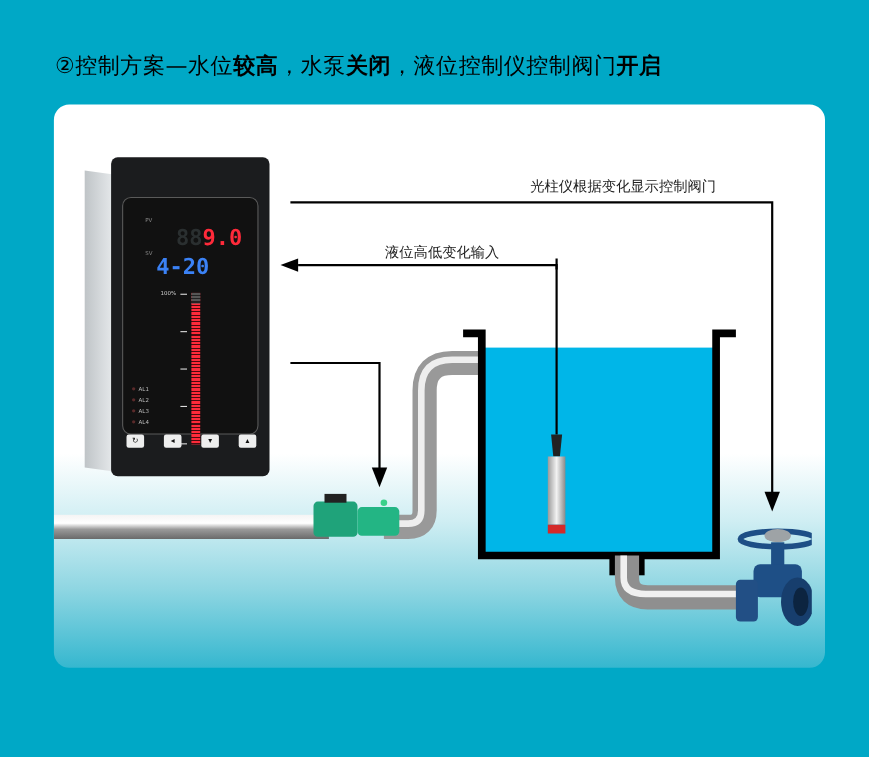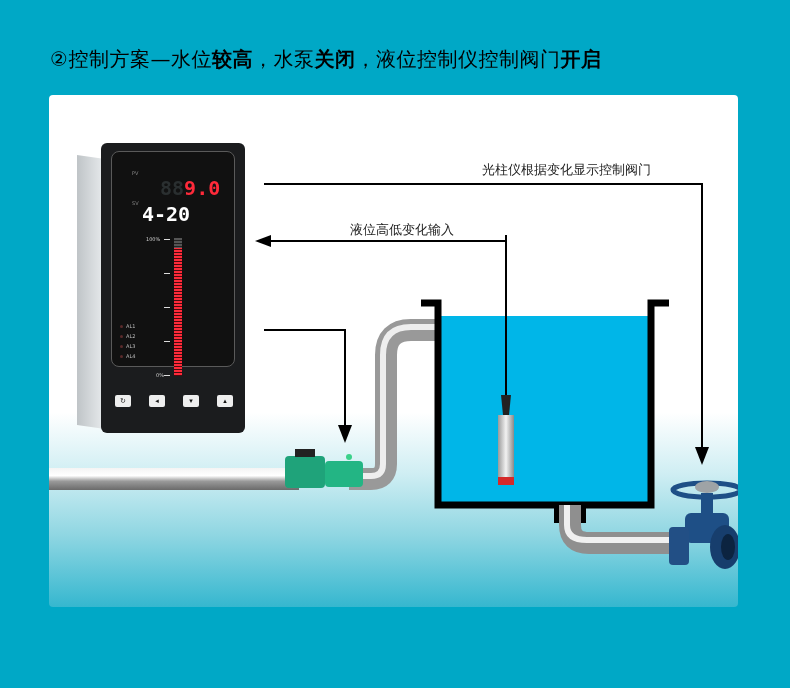--- a/index.html
+++ b/index.html
@@ -1,30 +1,30 @@
 <!DOCTYPE html>
 <html><head>
 <meta charset="utf-8">
 <style>
   html,body{margin:0;padding:0;}
   body{width:790px;height:688px;background:#00a8c6;position:relative;overflow:hidden;font-family:"DejaVu Sans","Liberation Sans",sans-serif;}
   .title{position:absolute;left:50px;top:46px;color:#000000;font-size:20px;white-space:nowrap;letter-spacing:0.5px;}
   .title b{font-weight:bold;}
-  .card{position:absolute;left:49px;top:95px;width:689px;height:512px;border-radius:4px;overflow:hidden;
-        background:linear-gradient(to bottom,#ffffff 0%,#ffffff 62%,#cfeef3 74%,#8fd6e2 86%,#35b7cf 100%);}
+  .card{position:absolute;left:49px;top:95px;width:689px;height:512px;border-radius:14px;overflow:hidden;
+        background:linear-gradient(to bottom,#ffffff 0%,#ffffff 62%,#cfeef3 74%,#8fd6e2 86%,#35b7cf 100%);padding-left:12px;}
   .lbl{position:absolute;font-size:13px;color:#222;white-space:nowrap;}
   svg{position:absolute;left:0;top:0;}
   .meter{position:absolute;left:28px;top:48px;width:170px;height:292px;}
   .meter-side{position:absolute;left:0;top:14px;width:28px;height:270px;background:linear-gradient(to right,#bfc4c7,#e9ecee);transform:skewY(8deg);}
   .meter-face{position:absolute;left:24px;top:0;width:144px;height:290px;background:#1b1c1e;border-radius:6px;}
-  .meter-inner{position:absolute;left:10px;top:8px;width:122px;height:214px;border:1px solid #5a5a5a;border-radius:8px;background:#111;}
+  .meter-inner{position:absolute;left:10px;top:36px;width:122px;height:214px;border:1px solid #5a5a5a;border-radius:8px;background:#111;}
   .pv-lab,.sv-lab{position:absolute;color:#888;font-size:5px;}
   .pv{position:absolute;left:48px;top:24px;color:#ff2a3a;font-family:"DejaVu Sans Mono",monospace;font-size:20px;font-weight:bold;}
   .pv .ghost{color:#2a2f30;}
-  .sv{position:absolute;left:30px;top:50px;color:#ffffff;font-family:"DejaVu Sans Mono",monospace;font-size:20px;font-weight:bold;}
+  .sv{position:absolute;left:30px;top:50px;color:#3b82f6;font-family:"DejaVu Sans Mono",monospace;font-size:20px;font-weight:bold;}
   .bar{position:absolute;left:62px;top:86px;width:8px;height:138px;background:repeating-linear-gradient(to bottom,#ff2a3a 0 2px,#4a0a0e 2px 3px);}
   .bar-top{position:absolute;left:62px;top:86px;width:8px;height:10px;background:repeating-linear-gradient(to bottom,#555 0 2px,#222 2px 3px);}
   .tick{position:absolute;left:52px;width:6px;height:1px;background:#ddd;}
   .pct{position:absolute;font-size:5px;color:#ccc;}
   .al{position:absolute;left:8px;font-size:5px;color:#bbb;}
   .al i{display:inline-block;width:3px;height:3px;border-radius:50%;background:#5a2a2a;margin-right:3px;vertical-align:middle;}
   .btns{position:absolute;left:14px;top:252px;width:118px;display:flex;justify-content:space-between;}
   .btn{width:16px;height:12px;background:#eee;border-radius:2px;font-size:7px;line-height:12px;text-align:center;color:#111;}
 </style>
 </head>

